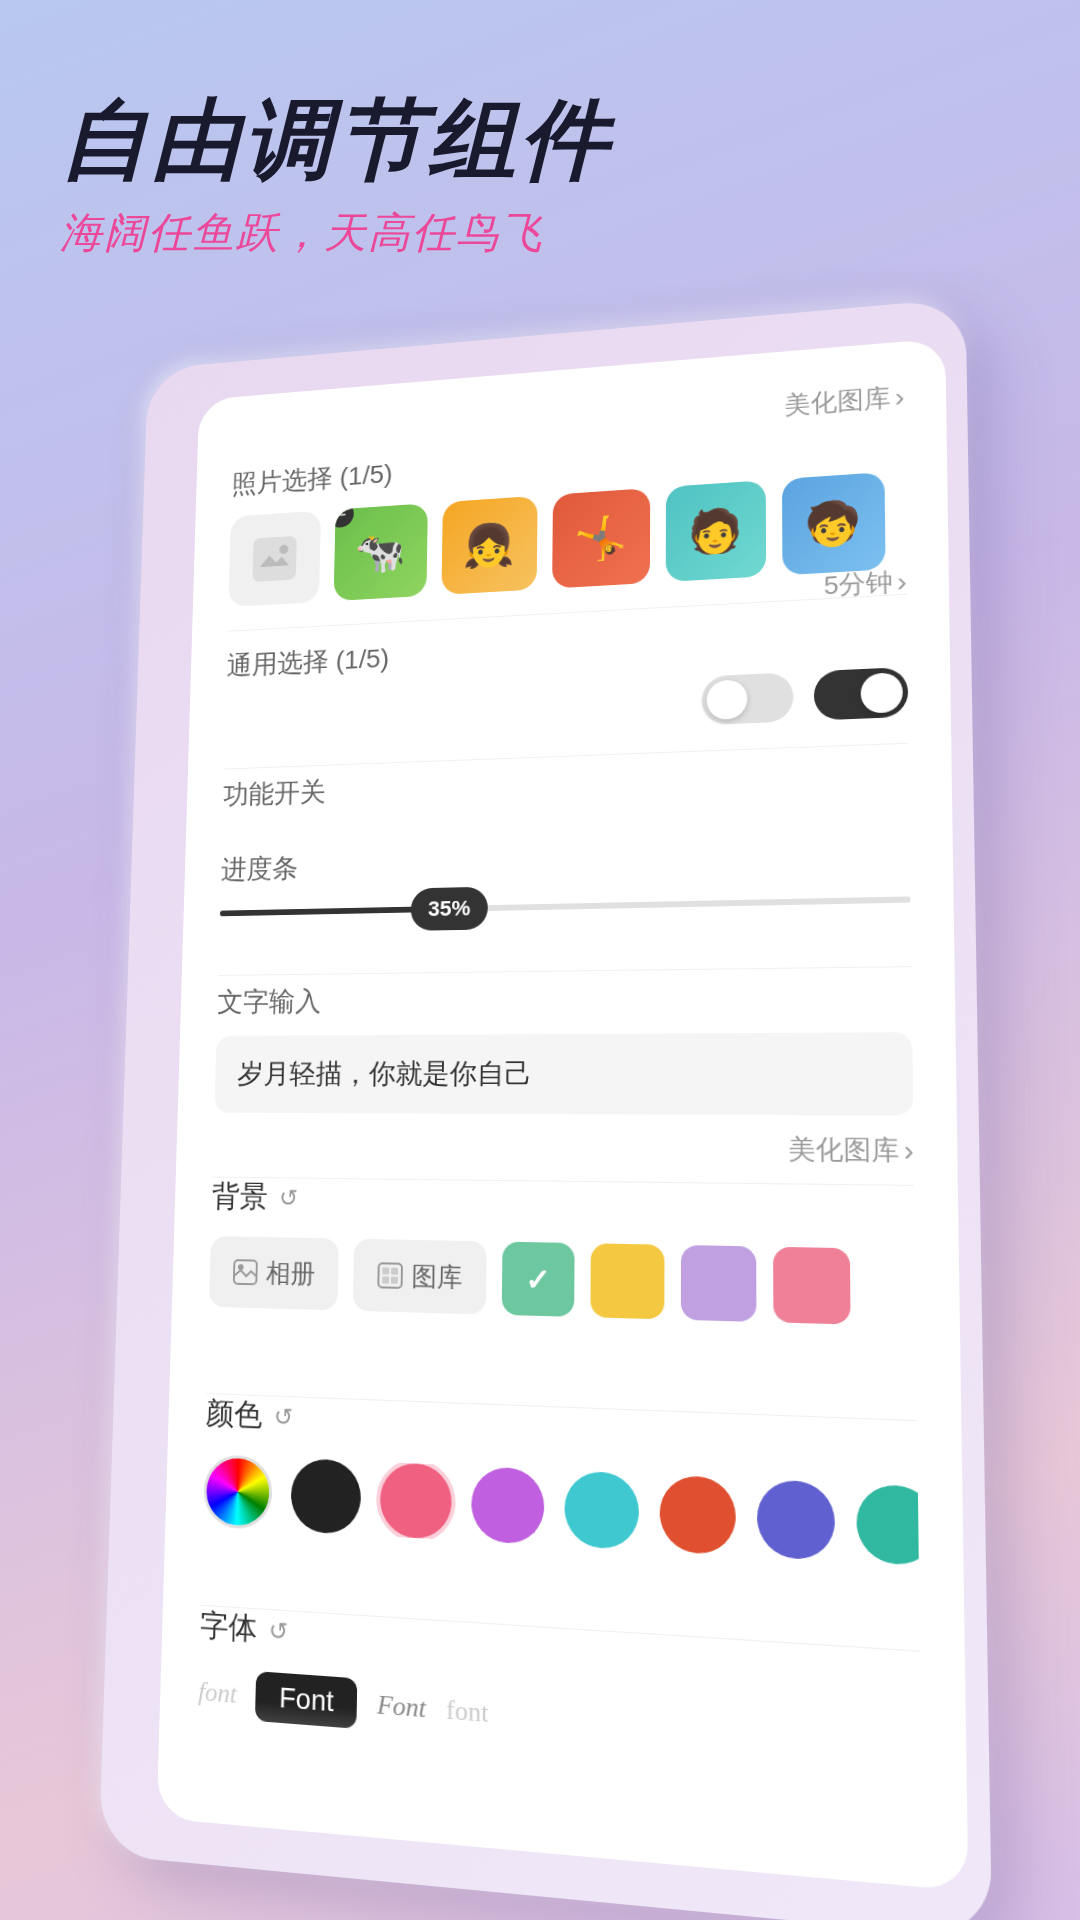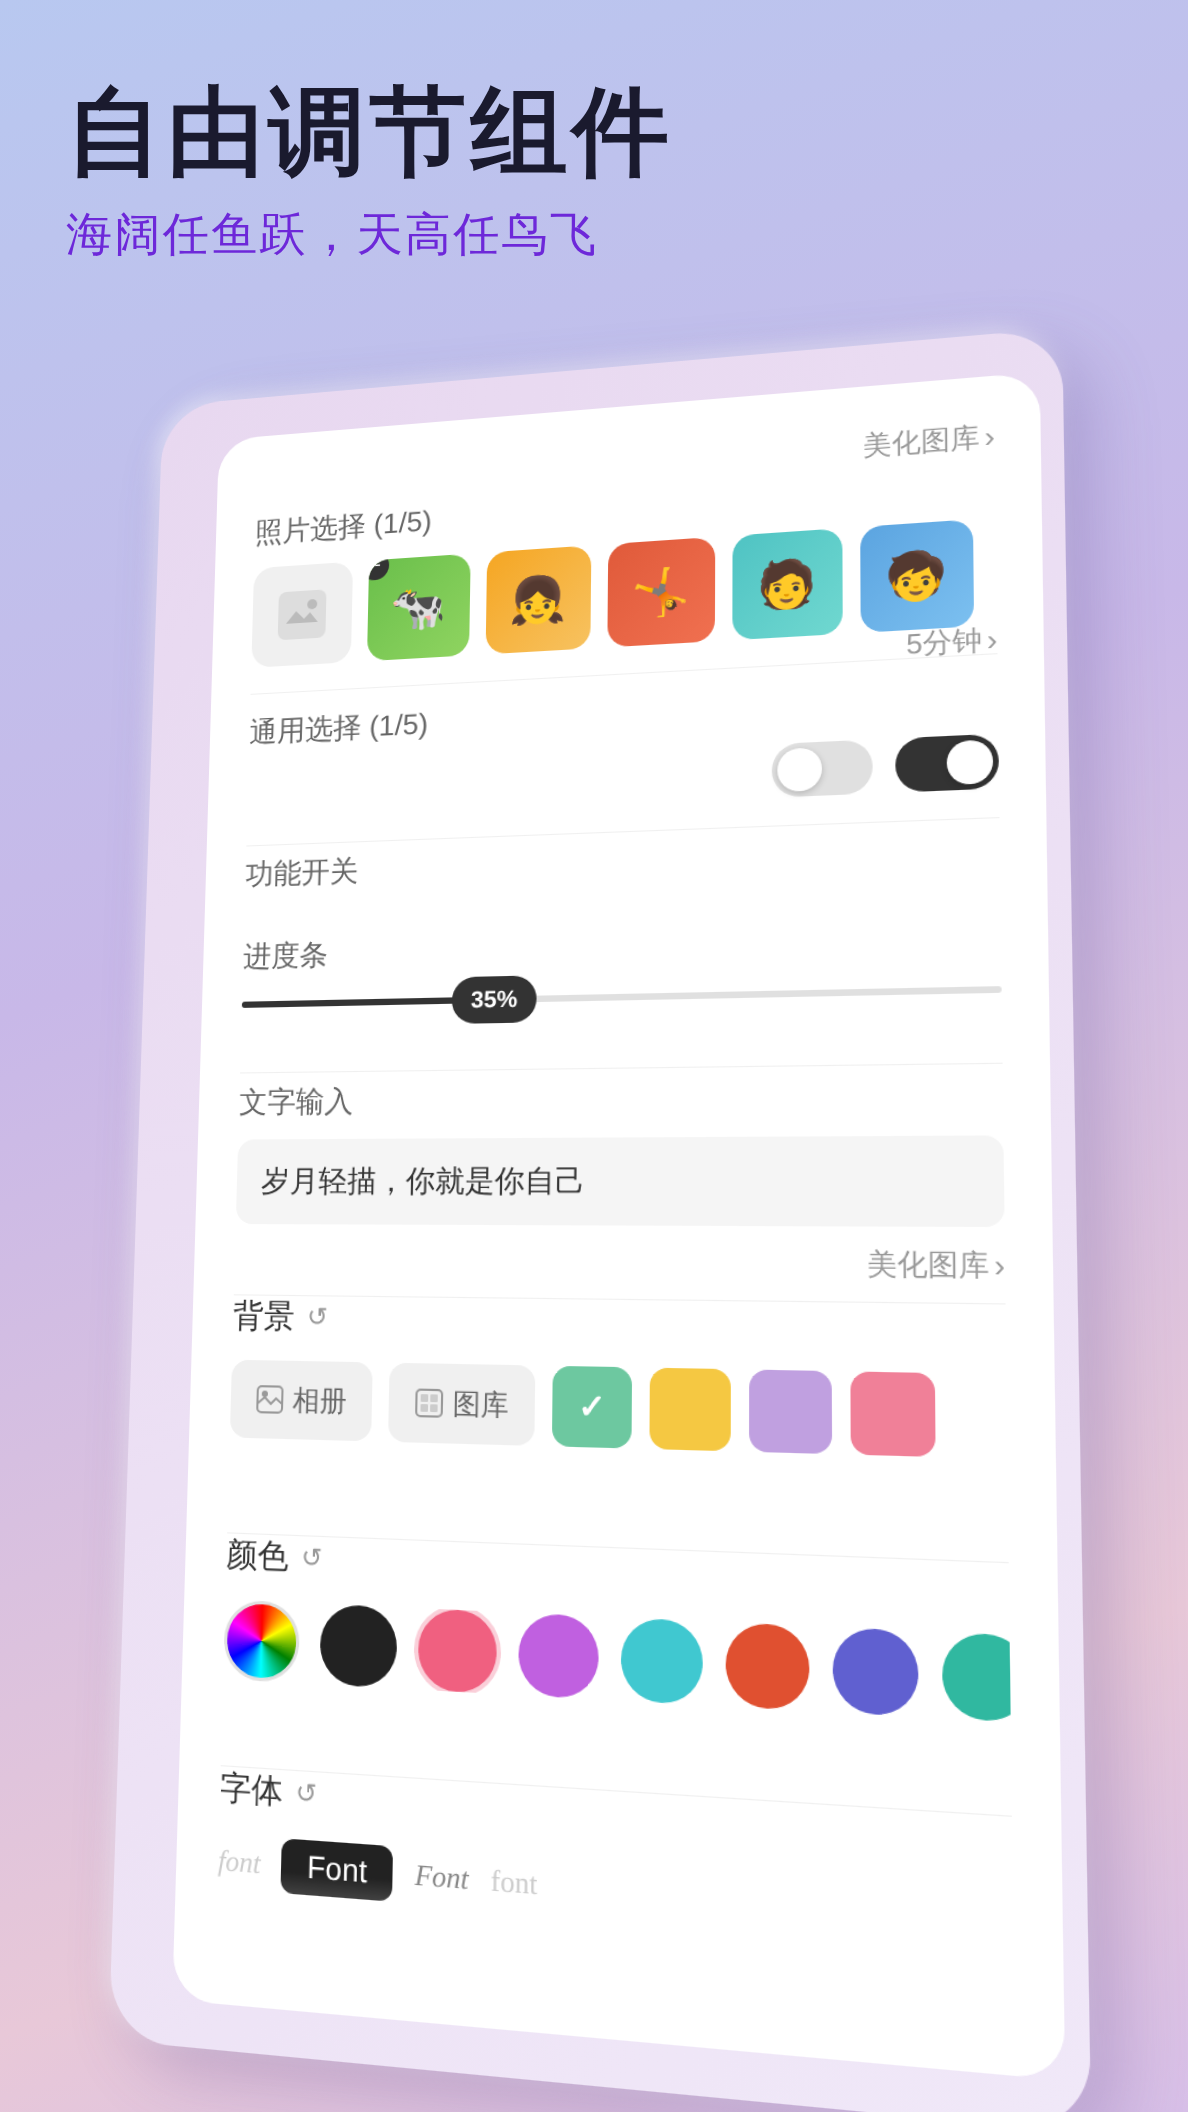--- a/index.html
+++ b/index.html
@@ -8,34 +8,35 @@
       height: 1920px;
       overflow: hidden;
       font-family: -apple-system, "PingFang SC", "Microsoft YaHei", sans-serif;
       background: linear-gradient(160deg, #b8c8f0 0%, #c8b8e8 40%, #e8c8d8 80%, #d8c0e8 100%);
       position: relative;
     }
 
     
     .header-section {
       position: absolute;
-      top: 72px;
+      top: 92px;
       left: 60px;
       z-index: 10;
+      font-style: italic;
     }
     .header-title {
       font-size: 88px;
       font-weight: 900;
       color: #1a1a2e;
       line-height: 1.1;
       letter-spacing: 4px;
     }
     .header-subtitle {
       font-size: 42px;
-      color: #6d28d9;
+      color: #ec4899;
       margin-top: 16px;
       font-weight: 400;
       letter-spacing: 2px;
     }
 
     
     .phone-mockup {
       position: absolute;
       top: 300px;
       left: 100px;

